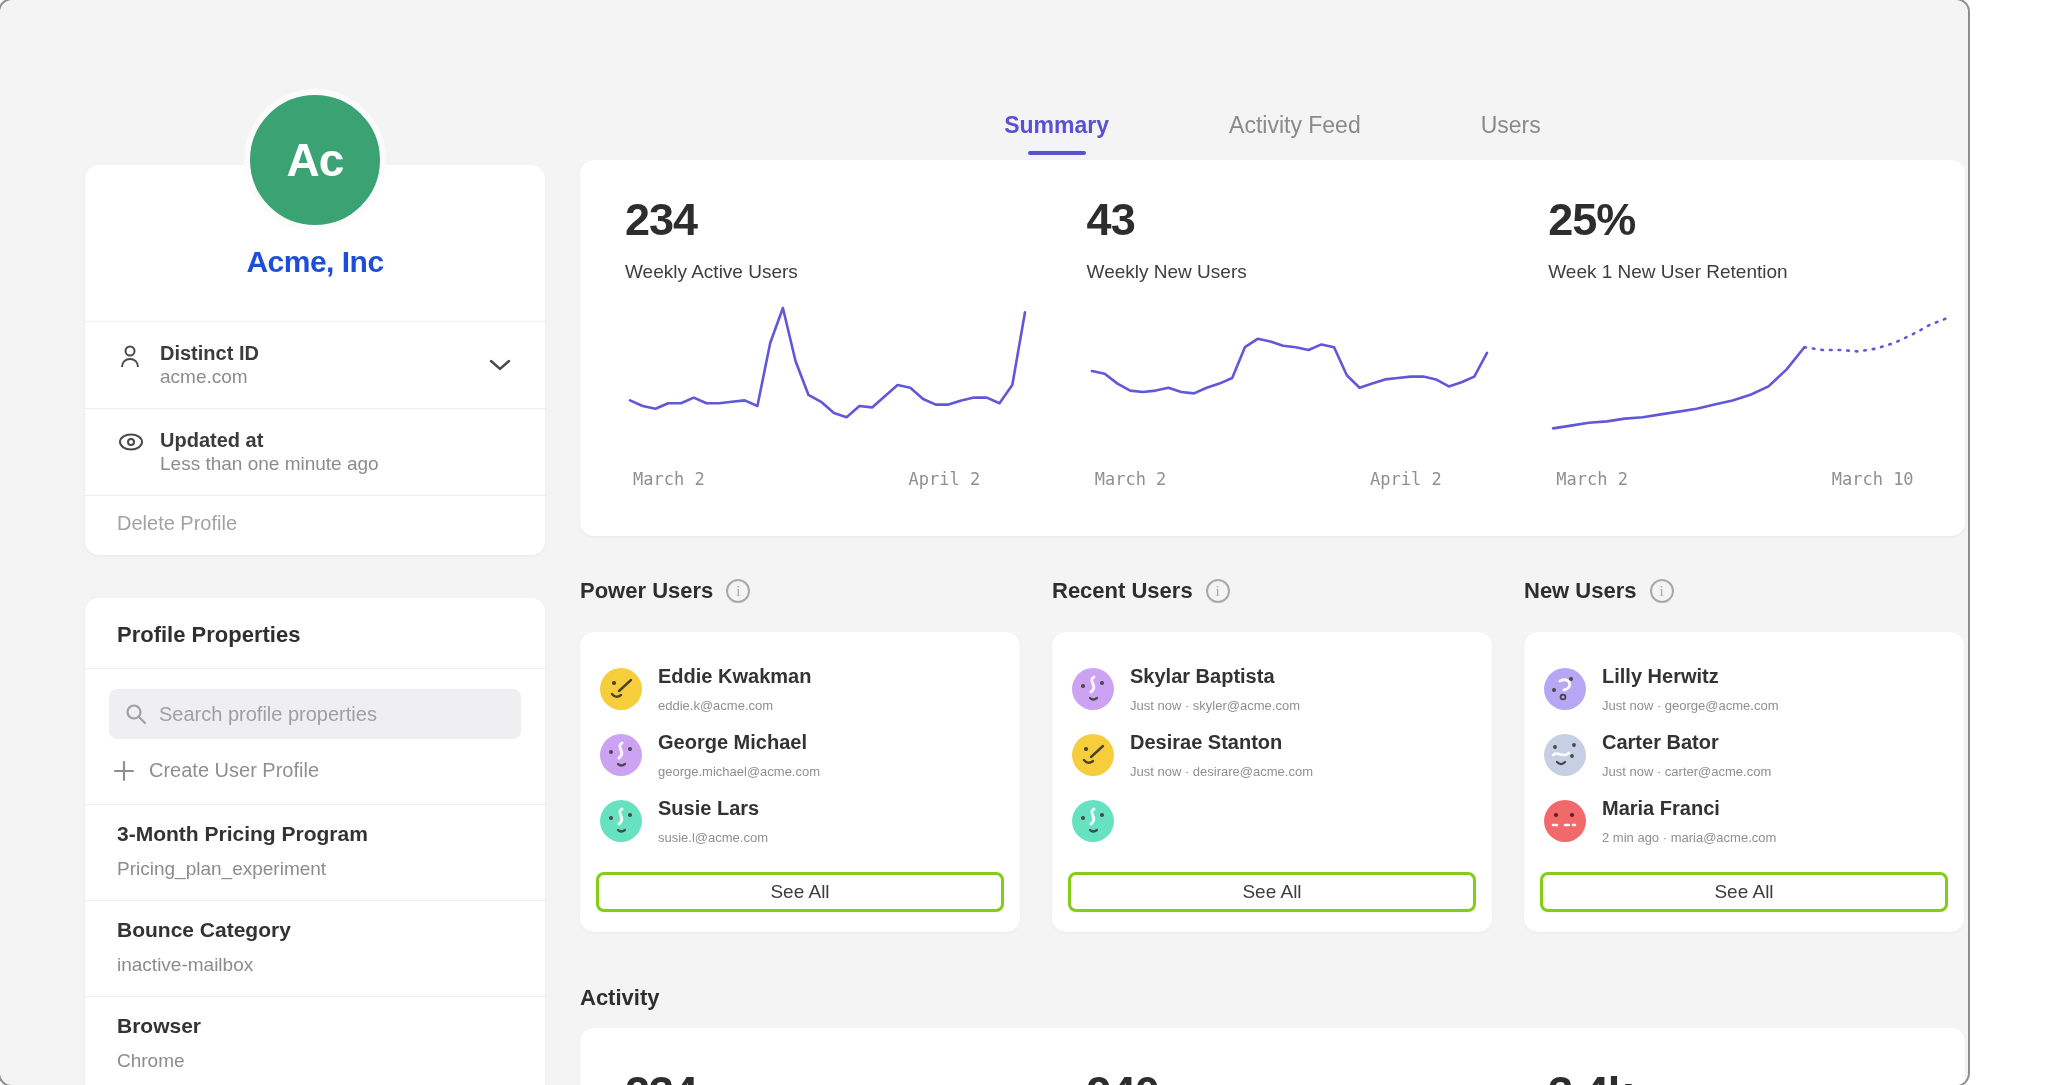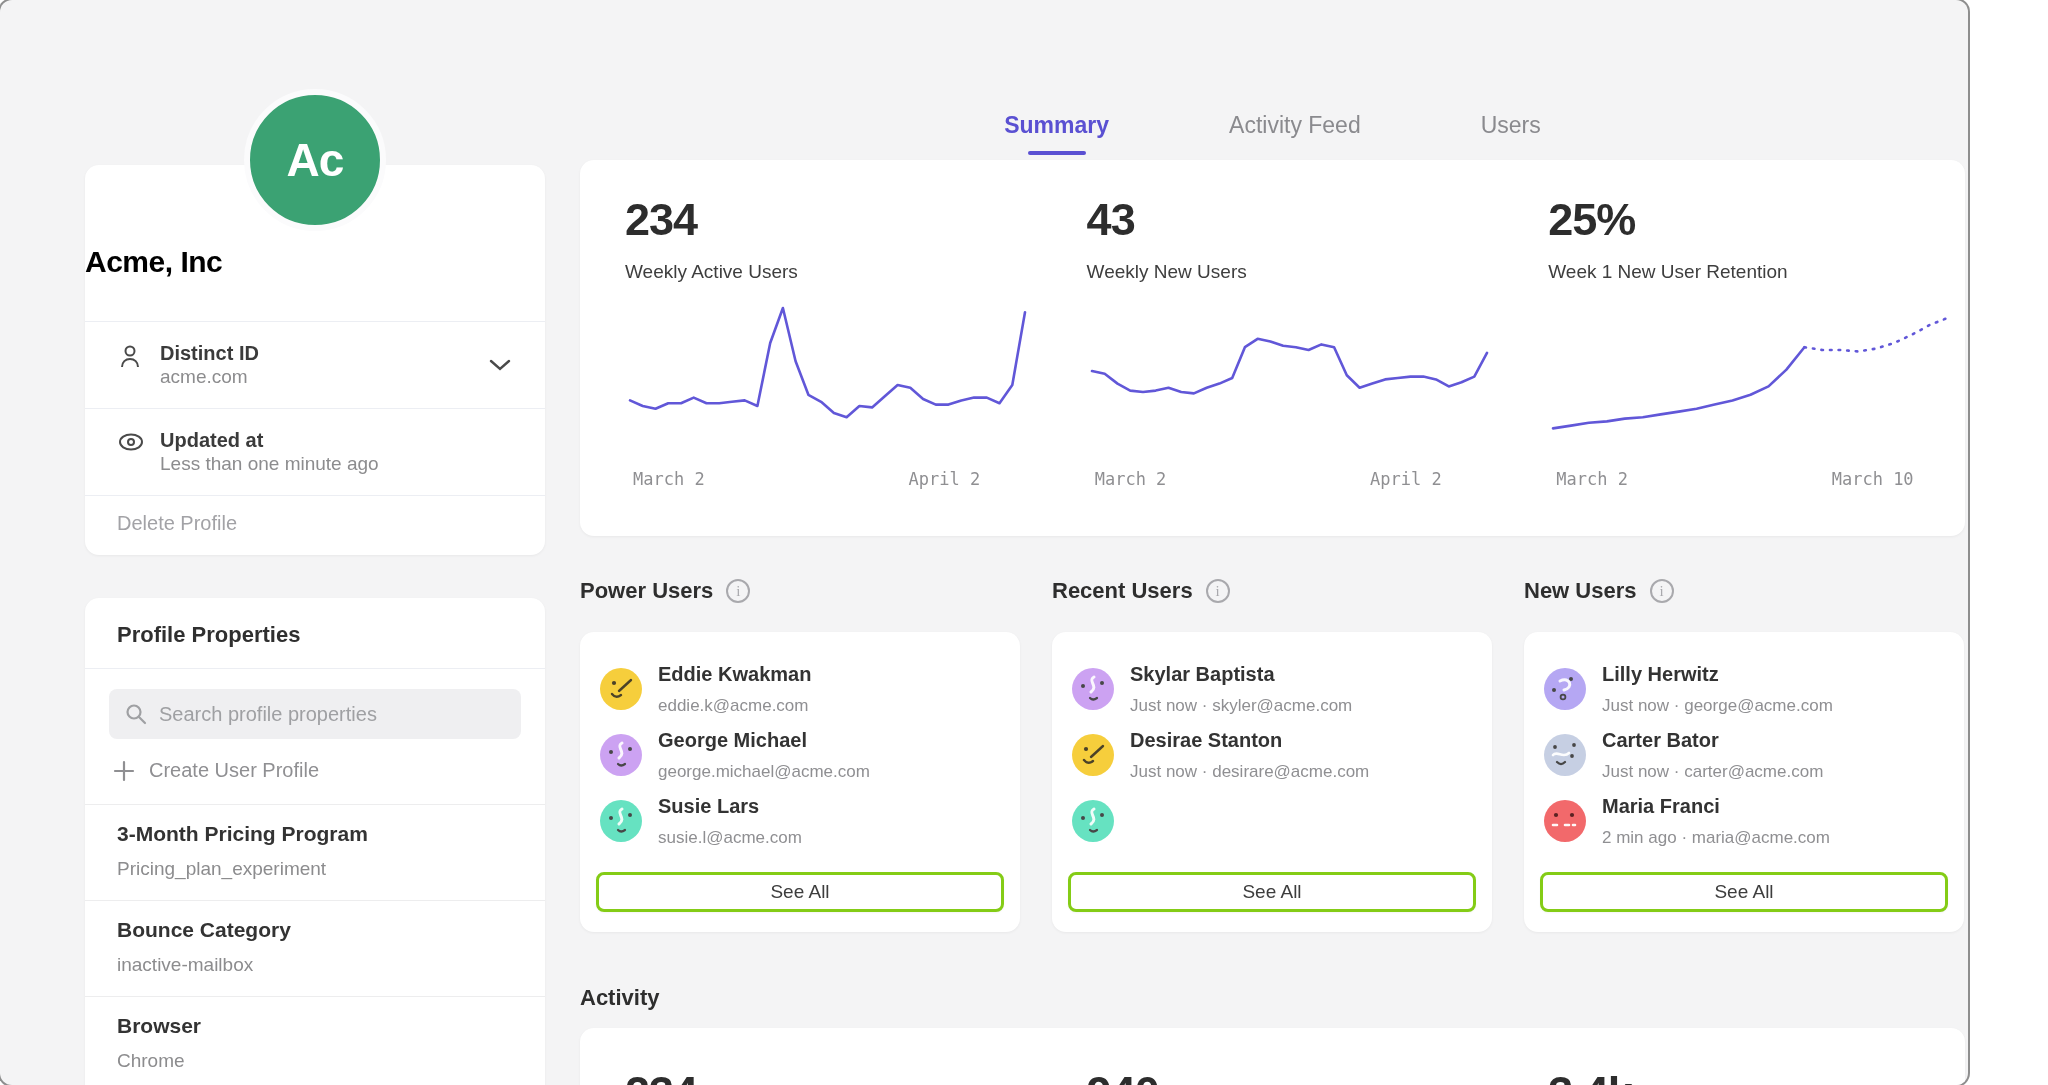--- a/index.html
+++ b/index.html
@@ -16,22 +16,22 @@
 
   
   #sidebar { position:absolute; left:85px; top:89px; width:460px; }
   .org-avatar {
     position:relative; z-index:2; width:142px; height:142px; margin:0 auto;
     border-radius:50%; border:6px solid #fbfbfc;
     display:flex; align-items:center; justify-content:center;
     color:#ffffff; font-size:46px; font-weight:700; letter-spacing:-1px;
   }
   #profile-card { position:relative; z-index:1; margin-top:-66px; }
-  .org-name { padding-top:80px; padding-bottom:42px;
-    font-size:30px; font-weight:600; color:#000000; letter-spacing:-0.5px; }
+  .org-name { text-align:center; padding-top:80px; padding-bottom:42px;
+    font-size:30px; font-weight:600; color:#1d4ed8; letter-spacing:-0.5px; }
   .divider { border-top:1px solid #eceef3; }
   .prop-row { display:flex; gap:16px; padding:20px 32px 20px 33px; align-items:flex-start; }
   .prop-row .icon { width:26px; padding-top:2px; color:#4a4a4a; flex:none; }
   .prop-row .texts { flex:1; }
   .row-label { font-size:20px; font-weight:600; color:#3b3b3b; }
   .row-value { font-size:19px; color:#8c8c8e; margin-top:1px; }
   .chevron { align-self:center; color:#555; flex:none; cursor:pointer; }
   .delete-row { padding:16px 32px 20px; font-size:20px; color:#a2a2a6; cursor:pointer; }
 
   #properties-card { margin-top:43px; min-height:520px; padding-bottom:30px; }
@@ -74,21 +74,21 @@
   .usection { width:440px; }
   .usection-head { display:flex; align-items:center; gap:13px; }
   .usection-title { font-size:22px; font-weight:700; color:#2e2e2e; }
   .info-icon { width:24px; height:24px; border-radius:50%; border:2px solid #a9a9ad;
     color:#a9a9ad; font-size:15px; display:flex; align-items:center; justify-content:center;
     font-family:"Liberation Serif", serif; cursor:pointer; }
   .ucard { margin-top:28px; height:300px; padding-top:24px; }
   .urow { display:flex; align-items:center; gap:16px; height:66px; padding:0 20px; cursor:pointer; }
   .uavatar { width:42px; height:42px; border-radius:50%; flex:none; }
   .uname { font-size:20px; font-weight:600; color:#333; }
-  .usub { font-size:17px; color:#8f8f92; margin-top:10px; }
+  .usub { font-size:13px; color:#8f8f92; margin-top:10px; }
   .see-all { margin:18px 16px 0; height:40px; width:calc(100% - 32px);
     background:#fff; border:3px solid #84cc16; border-radius:8px;
     box-shadow:0 1px 2px rgba(0,0,0,0.04);
     font-size:19px; color:#3d3d3d; font-family:"Liberation Sans", sans-serif; cursor:pointer; }
 
   
   #activity-title { position:absolute; left:580px; top:985px;
     font-size:22px; font-weight:700; color:#2e2e2e; }
   #activity-card { position:absolute; left:580px; top:1028px; width:1385px; height:140px;
     display:flex; }

